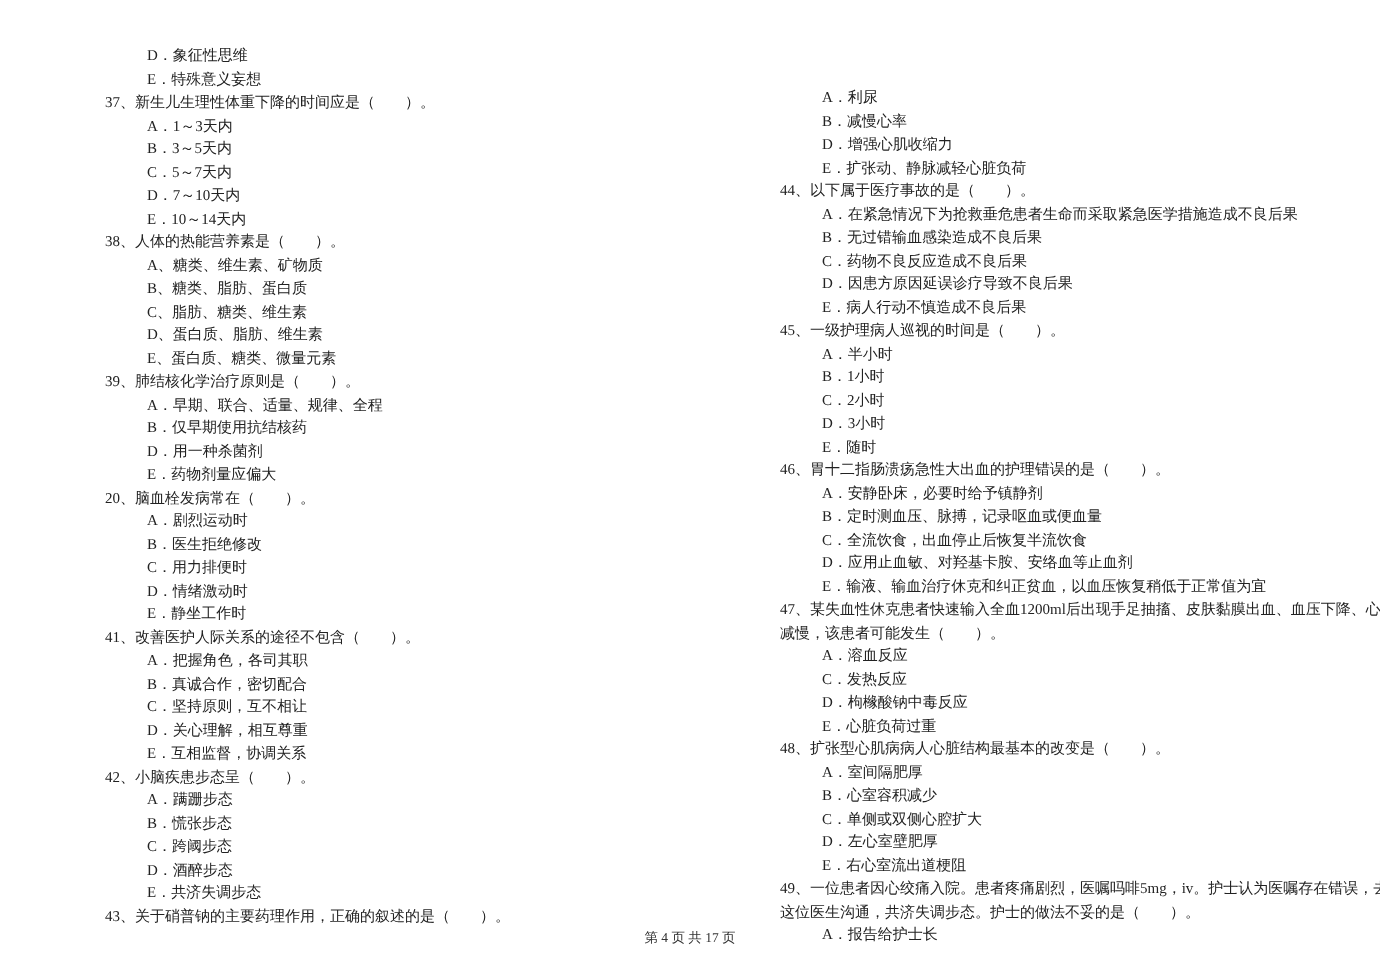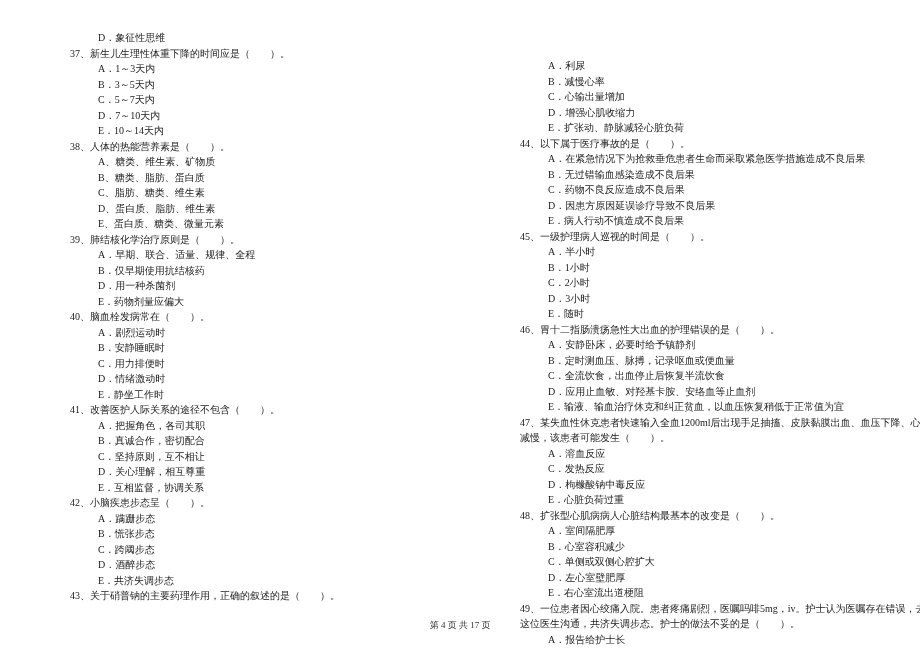--- a/index.html
+++ b/index.html
@@ -51,61 +51,61 @@
       font-size: 9px;
       color: #333;
     }
   </style>
 </head>
 <body>
 
 <div class="columns">
   <div class="col left" id="col-left">
       <div class="line indent-option">D．象征性思维</div>
+      <div class="line indent-option">E．特殊意义妄想</div>
       <div class="line indent-question">37、新生儿生理性体重下降的时间应是（　　）。</div>
       <div class="line indent-option">A．1～3天内</div>
       <div class="line indent-option">B．3～5天内</div>
       <div class="line indent-option">C．5～7天内</div>
       <div class="line indent-option">D．7～10天内</div>
       <div class="line indent-option">E．10～14天内</div>
       <div class="line indent-question">38、人体的热能营养素是（　　）。</div>
       <div class="line indent-option">A、糖类、维生素、矿物质</div>
       <div class="line indent-option">B、糖类、脂肪、蛋白质</div>
       <div class="line indent-option">C、脂肪、糖类、维生素</div>
       <div class="line indent-option">D、蛋白质、脂肪、维生素</div>
       <div class="line indent-option">E、蛋白质、糖类、微量元素</div>
       <div class="line indent-question">39、肺结核化学治疗原则是（　　）。</div>
       <div class="line indent-option">A．早期、联合、适量、规律、全程</div>
       <div class="line indent-option">B．仅早期使用抗结核药</div>
       <div class="line indent-option">D．用一种杀菌剂</div>
       <div class="line indent-option">E．药物剂量应偏大</div>
-      <div class="line indent-question">40、脑血栓发病常在（　　）。</div>
+      <div class="line indent-question">20、脑血栓发病常在（　　）。</div>
       <div class="line indent-option">A．剧烈运动时</div>
-      <div class="line indent-option">B．安静睡眠时</div>
+      <div class="line indent-option">B．医生拒绝修改</div>
       <div class="line indent-option">C．用力排便时</div>
       <div class="line indent-option">D．情绪激动时</div>
       <div class="line indent-option">E．静坐工作时</div>
       <div class="line indent-question">41、改善医护人际关系的途径不包含（　　）。</div>
       <div class="line indent-option">A．把握角色，各司其职</div>
       <div class="line indent-option">B．真诚合作，密切配合</div>
       <div class="line indent-option">C．坚持原则，互不相让</div>
       <div class="line indent-option">D．关心理解，相互尊重</div>
       <div class="line indent-option">E．互相监督，协调关系</div>
       <div class="line indent-question">42、小脑疾患步态呈（　　）。</div>
       <div class="line indent-option">A．蹒跚步态</div>
       <div class="line indent-option">B．慌张步态</div>
       <div class="line indent-option">C．跨阈步态</div>
       <div class="line indent-option">D．酒醉步态</div>
       <div class="line indent-option">E．共济失调步态</div>
       <div class="line indent-question">43、关于硝普钠的主要药理作用，正确的叙述的是（　　）。</div>
     </div>
   <div class="col right" id="col-right">
       <div class="line indent-option">A．利尿</div>
       <div class="line indent-option">B．减慢心率</div>
-      <div class="line indent-option">C．心输出量增加</div>
       <div class="line indent-option">D．增强心肌收缩力</div>
       <div class="line indent-option">E．扩张动、静脉减轻心脏负荷</div>
       <div class="line indent-question">44、以下属于医疗事故的是（　　）。</div>
       <div class="line indent-option">A．在紧急情况下为抢救垂危患者生命而采取紧急医学措施造成不良后果</div>
       <div class="line indent-option">B．无过错输血感染造成不良后果</div>
       <div class="line indent-option">C．药物不良反应造成不良后果</div>
       <div class="line indent-option">D．因患方原因延误诊疗导致不良后果</div>
       <div class="line indent-option">E．病人行动不慎造成不良后果</div>
       <div class="line indent-question">45、一级护理病人巡视的时间是（　　）。</div>
       <div class="line indent-option">A．半小时</div>

